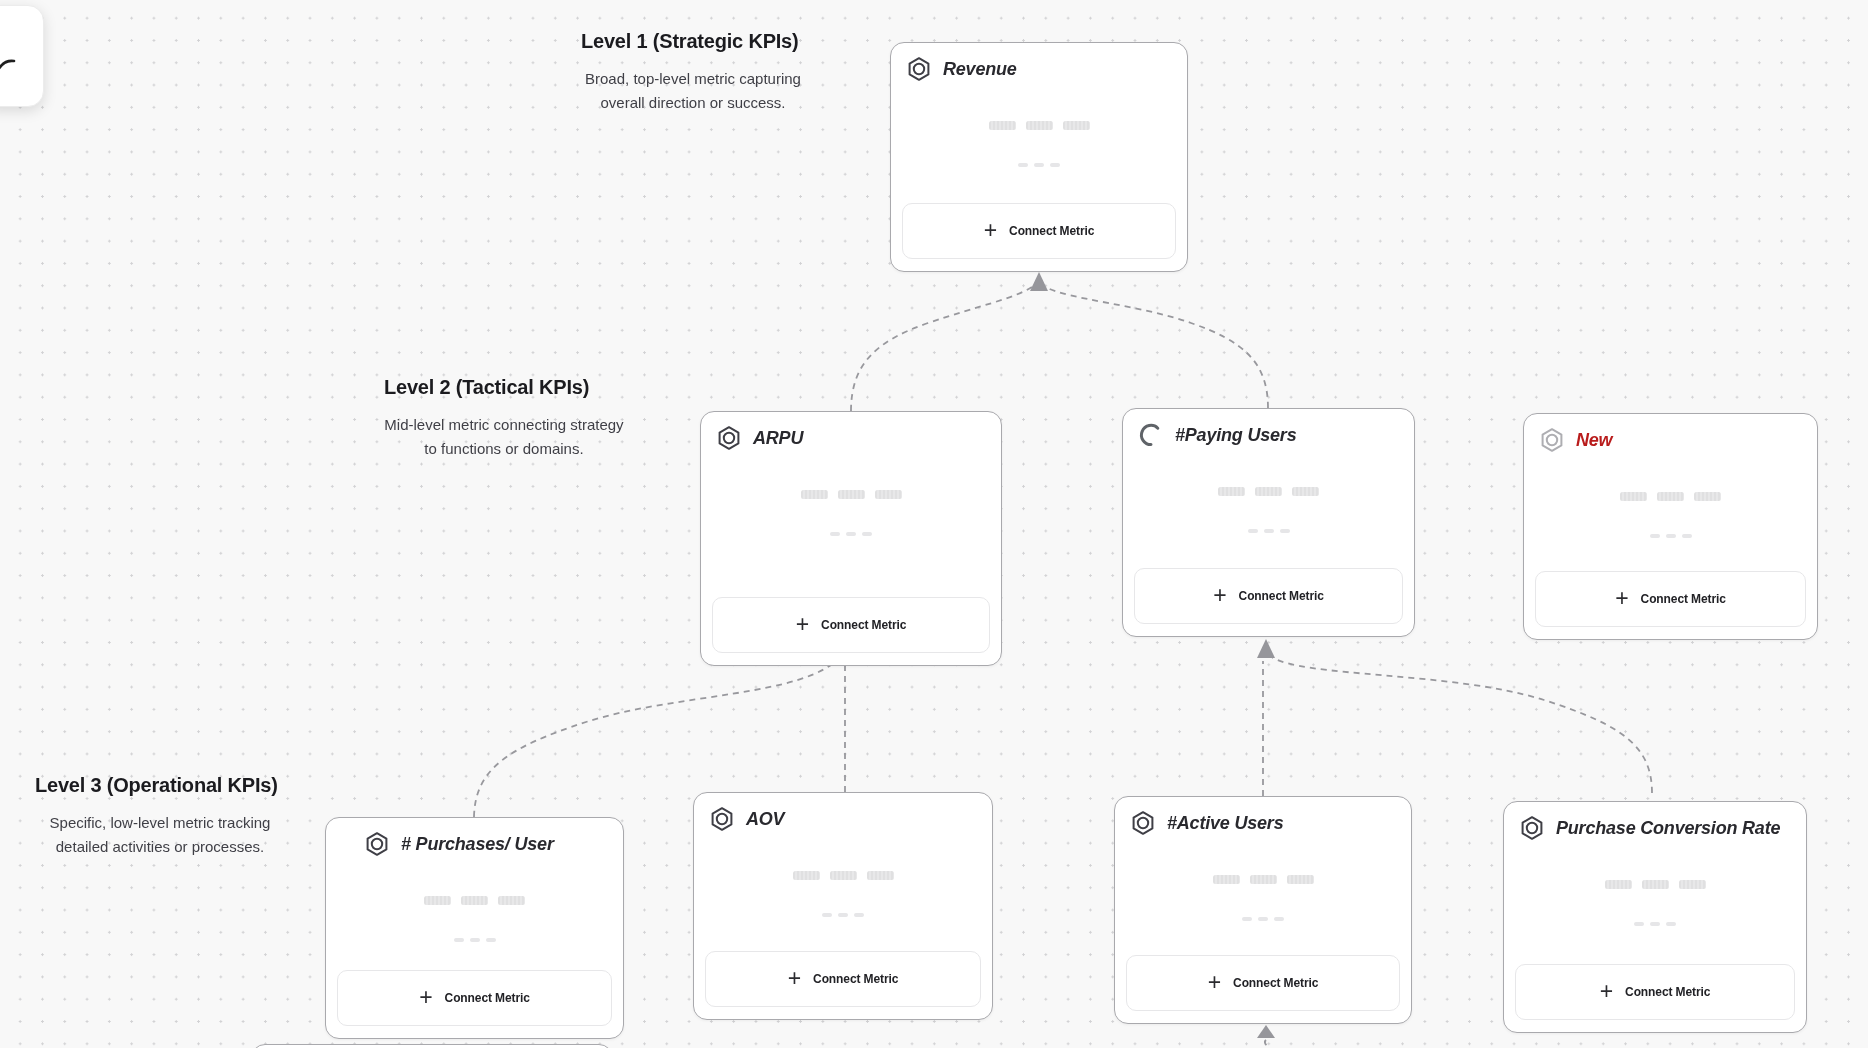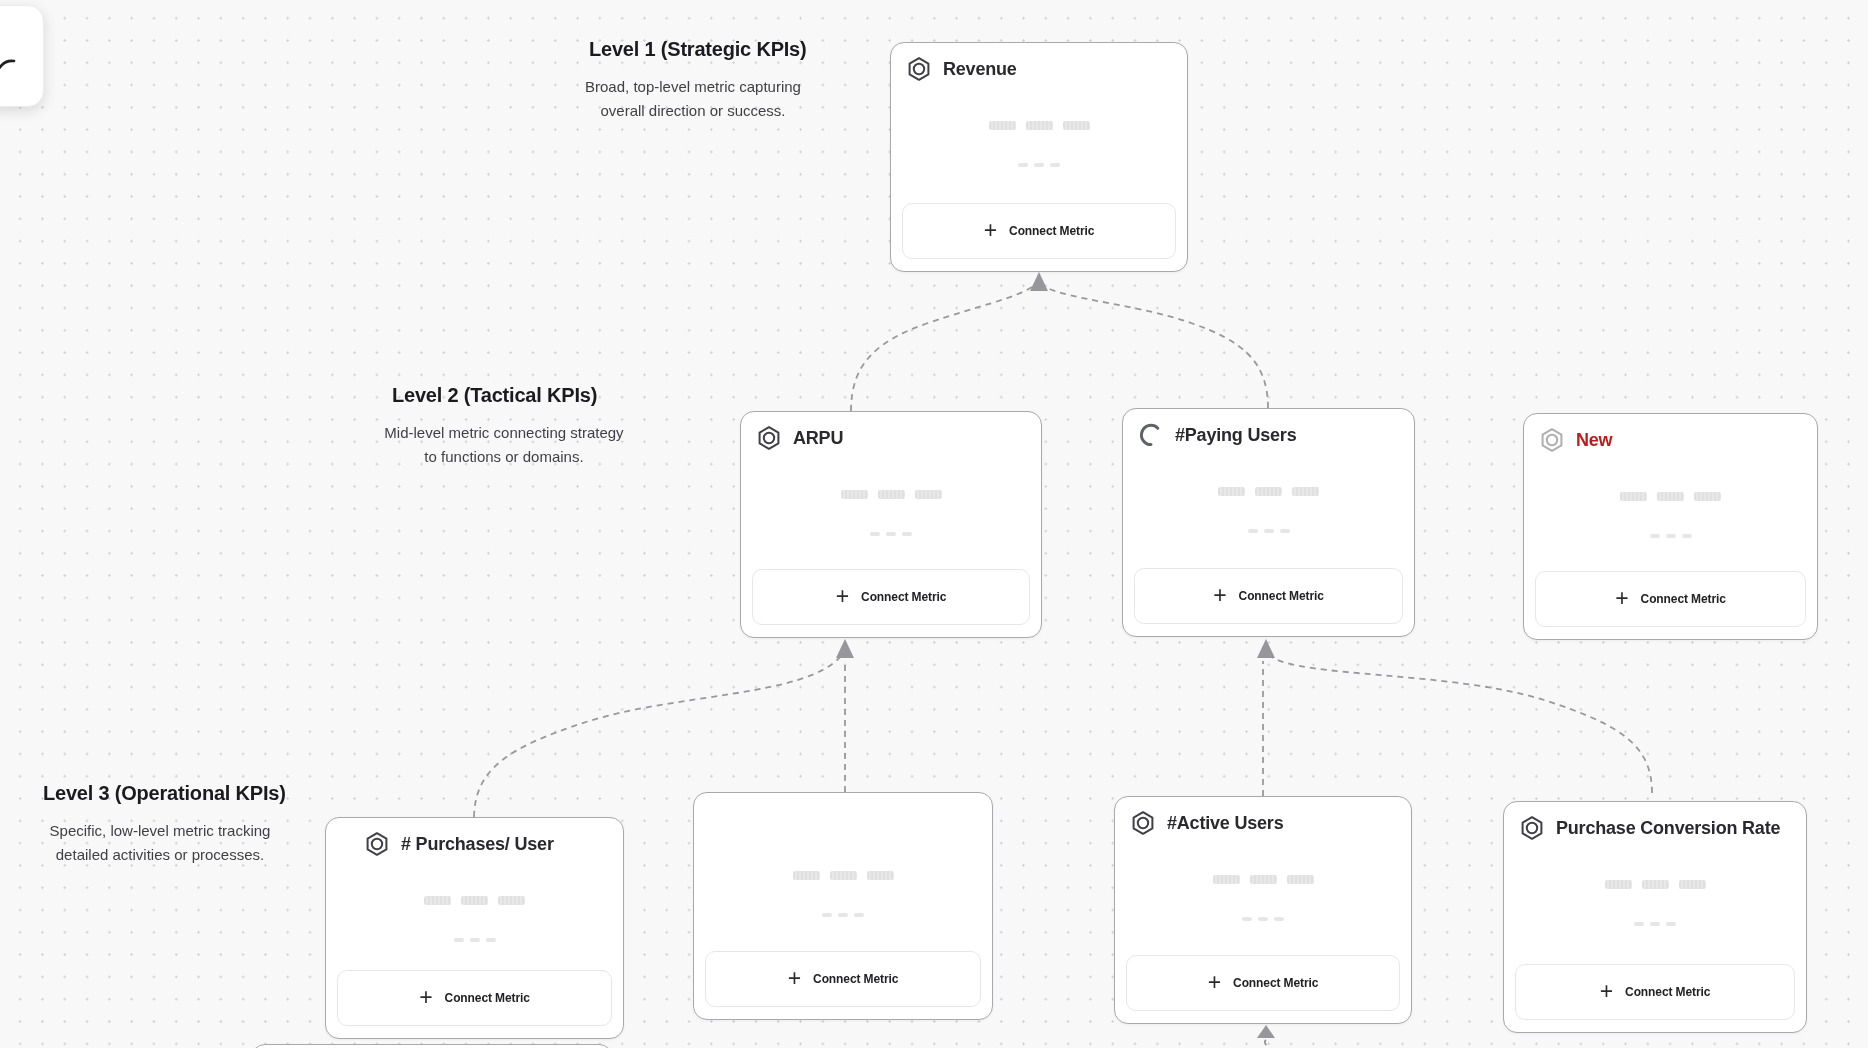--- a/index.html
+++ b/index.html
@@ -28,21 +28,21 @@
     fill: none;
     stroke: #98989d;
     stroke-width: 1.8;
     stroke-dasharray: 6 5;
   }
   .arrowhead { fill: #96969b; stroke: none; }
 
   
   .level-label { position: absolute; }
   .level-label h2 {
-    margin: 12px;
+    margin: 4px;
     font-size: 20px;
     font-weight: 700;
     color: #1b1b1f;
     letter-spacing: -0.2px;
   }
   .level-label p {
     margin: 14px 0 0 0;
     font-size: 15px;
     line-height: 1.62;
     color: #3f3f46;
@@ -62,20 +62,21 @@
     border: 1.5px solid #a9a9ad;
     border-radius: 14px;
     box-shadow: 0 1px 3px rgba(0,0,0,0.05);
     box-sizing: border-box;
   }
   .card-head {
     display: flex;
     align-items: center;
     gap: 11px;
     padding: 13px 15px 0 15px;
+    font-style: italic;
   }
   .card-head .icon {
     width: 26px; height: 26px;
     flex: 0 0 auto;
     color: #3f3f46;
     display: inline-flex;
   }
   .card-title {
     margin: 0;
     font-size: 18px;
@@ -133,21 +134,21 @@
   }
   .connect-btn .btn-label {
     font-size: 12px;
     font-weight: 700;
     color: #222226;
     letter-spacing: -0.1px;
   }
 
   
   #card-revenue   { left: 890px;  top: 42px;   width: 298px; height: 230px; }
-  #card-arpu      { left: 700px;  top: 411px;  width: 302px; height: 227px; margin-left: 40px; }
+  #card-arpu      { left: 700px;  top: 411px;  width: 302px; height: 255px; }
   #card-paying    { left: 1122px; top: 408px;  width: 293px; height: 229px; }
   #card-new       { left: 1523px; top: 413px;  width: 295px; height: 227px; }
   #card-purchases { left: 325px;  top: 817px;  width: 299px; height: 222px; padding-left: 23px; }
   #card-aov       { left: 693px;  top: 792px;  width: 300px; height: 228px; }
   #card-active    { left: 1114px; top: 796px;  width: 298px; height: 228px; }
   #card-pcr       { left: 1503px; top: 801px;  width: 304px; height: 232px; }
 
   .card.partial {
     left: 251px; top: 1044px; width: 362px; height: 40px;
     border-radius: 14px 14px 0 0;
@@ -339,20 +340,29 @@
           <i></i>
         </div>
     </div>
     <button class="connect-btn">
       <span class="plus">+</span>
       <span class="btn-label">Connect Metric</span>
     </button>
   </article>
 
   <article class="card" id="card-aov">
+    <header class="card-head">
+      <span class="icon">
+        <svg viewBox="0 0 26 26">
+            <path d="M13 2.2 L22.4 7.6 V18.4 L13 23.8 L3.6 18.4 V7.6 Z" fill="none" stroke="currentColor" stroke-width="2" stroke-linejoin="round"></path>
+            <circle cx="13" cy="13" r="5.2" fill="none" stroke="currentColor" stroke-width="2"></circle>
+          </svg>
+      </span>
+      <h3 class="card-title">AOV</h3>
+    </header>
     <div class="skeleton">
       <div class="sk-row r1">
           <i></i>
           <i></i>
           <i></i>
         </div>
       <div class="sk-row r2">
           <i></i>
           <i></i>
           <i></i>

